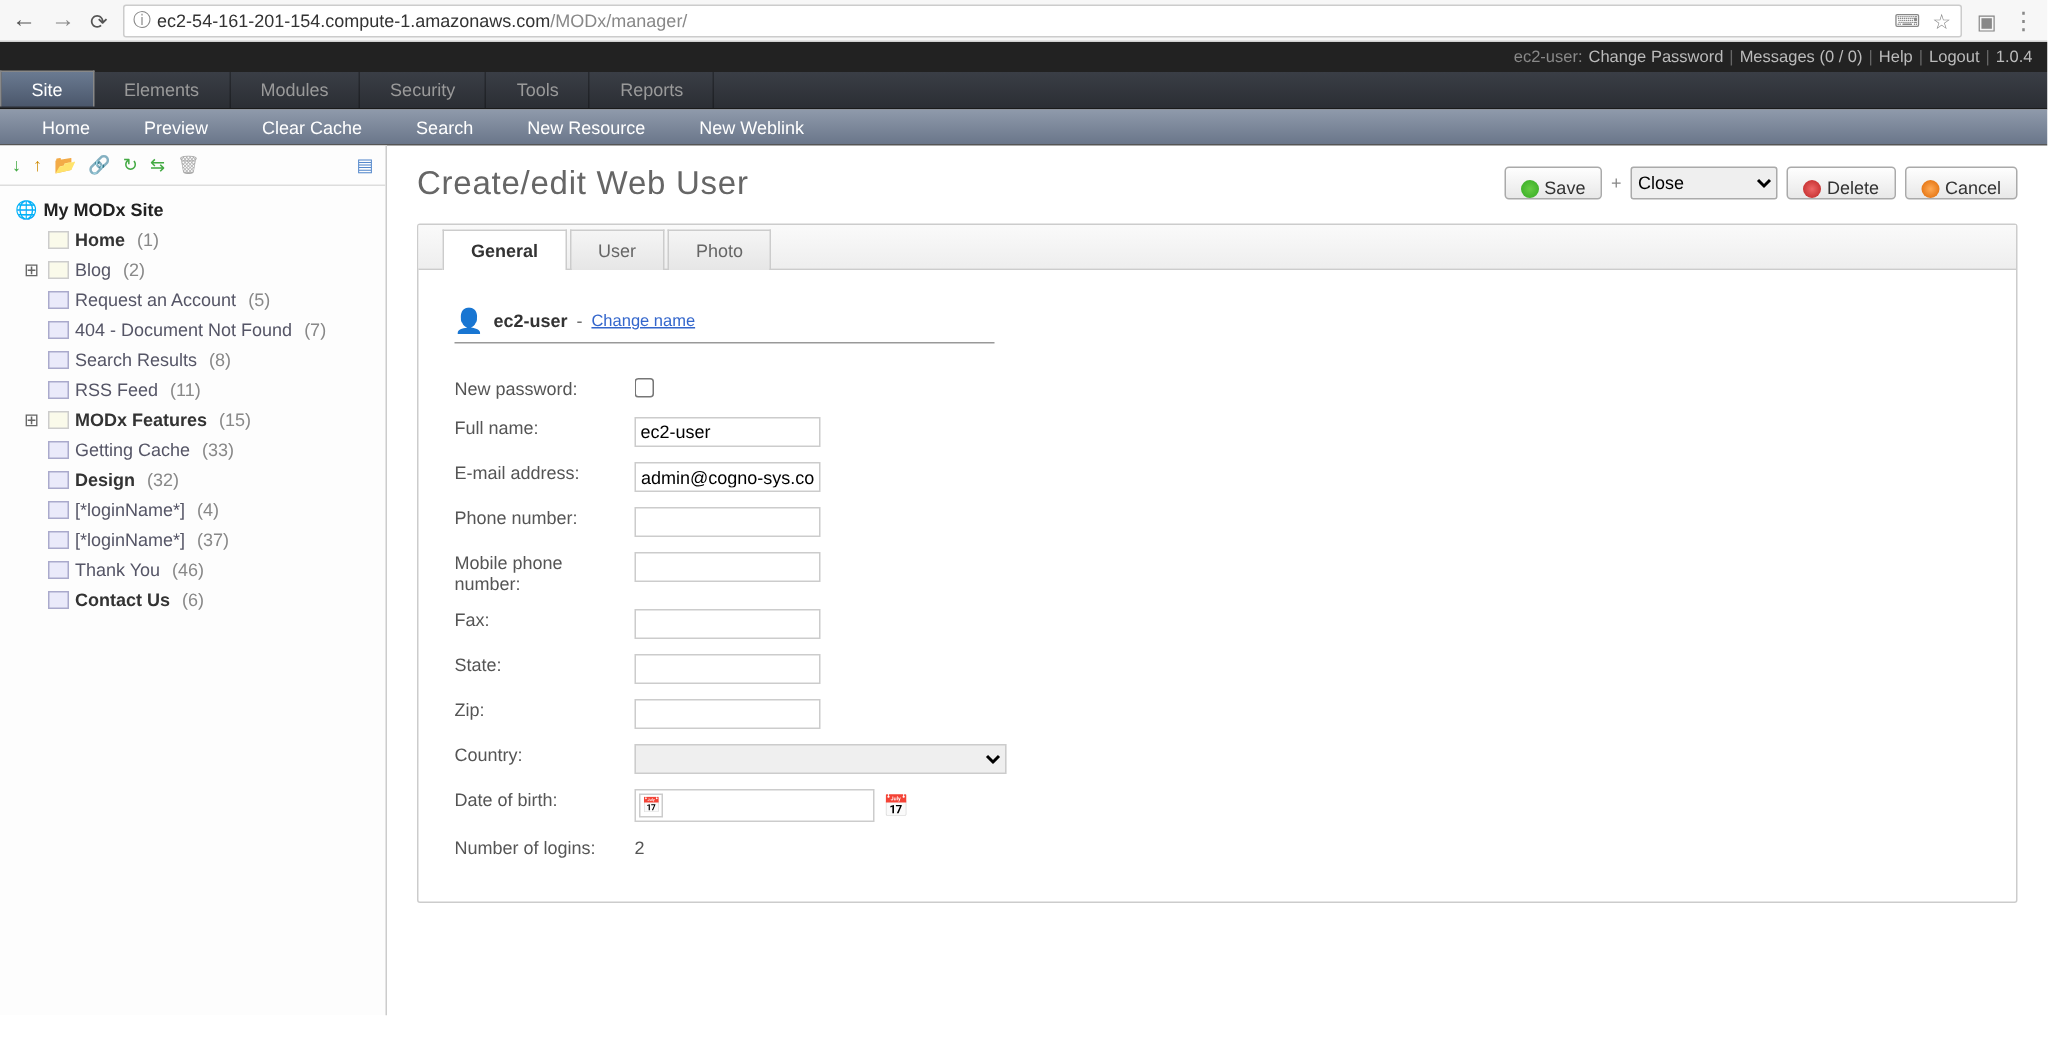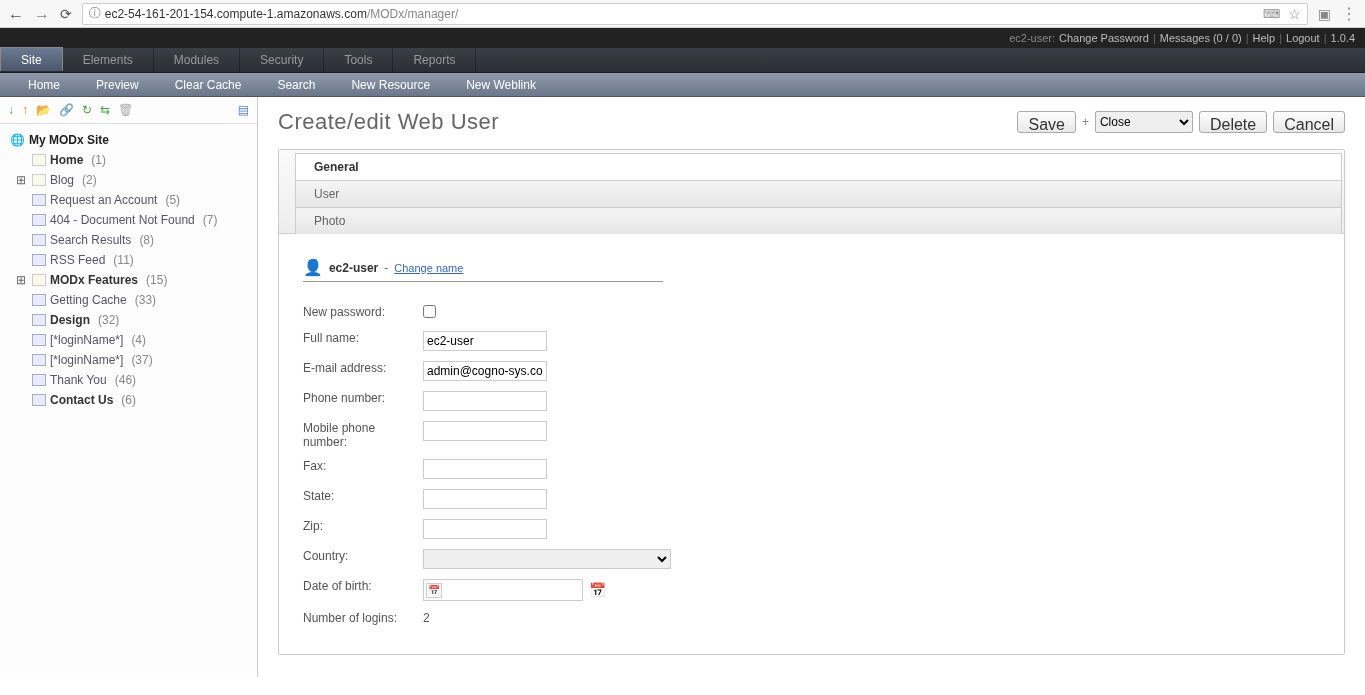--- a/index.html
+++ b/index.html
@@ -49,31 +49,31 @@
 .doc-code { color: #5a7a5a; background:#eaeafa; border:1px solid #aac; width:14px; height:12px;}
 .tree-item .label { color: #556; }
 .tree-item.bold .label { font-weight: bold; color: #333;}
 .tree-item .count { color: #888; padding-left: 4px;}
 
 
 .main { flex: 1; padding: 12px 20px; }
 .page-header { display: flex; align-items: center; margin-bottom: 14px; }
 .page-title { font-size: 22px; color: #666; font-weight: normal; letter-spacing: .5px;}
 .action-bar { margin-left: auto; display: flex; align-items: center; gap: 6px; }
-.btn { display: inline-flex; align-items: center; gap: 4px; height: 22px; padding: 0 10px; background: linear-gradient(#fefefe,#e8e8e8); border: 1px solid #aaa; border-radius: 3px; font-size: 16px; color: #333; cursor: pointer; flex-direction: column; }
+.btn { display: inline-flex; align-items: flex-end; gap: 4px; height: 22px; padding: 0 10px; background: linear-gradient(#fefefe,#e8e8e8); border: 1px solid #aaa; border-radius: 3px; font-size: 12px; color: #333; cursor: pointer; }
 .btn .dot { width: 12px; height: 12px; border-radius: 50%; display: inline-block; }
 .dot-green { background: radial-gradient(#6c4,#3a2);}
 .dot-red { background: radial-gradient(#e66,#b22);}
 .dot-orange { background: radial-gradient(#fa5,#d60);}
 .plus { color: #888; }
 .sel { height: 22px; border: 1px solid #aaa; border-radius: 2px; font-size: 12px; min-width: 98px;}
 
 
 .panel { border: 1px solid #ccc; border-radius: 2px; background: #fff;}
-.tab-row { display: flex; border-bottom: 1px solid #ccc; background: linear-gradient(#fafafa,#eee); padding-left: 16px; padding-top: 2px; flex-direction: column;}
+.tab-row { display: flex; border-bottom: 1px solid #ccc; background: linear-gradient(#fafafa,#eee); padding-left: 16px; padding-top: 2px;}
 .tab-row .ptab { padding: 6px 18px; background: linear-gradient(#f5f5f5,#e6e6e6); border: 1px solid #ccc; border-bottom: none; margin-right: 2px; color: #666; font-size: 12px; cursor: pointer; position: relative; top: 1px;}
 .tab-row .ptab.active { background: #fff; color: #333; font-weight: bold; }
 
 .panel-body { padding: 24px 24px; }
 .user-hdr { display: flex; align-items: center; gap: 6px; border-bottom: 1px solid #999; padding-bottom: 4px; margin-bottom: 18px; width: 360px;}
 .user-hdr .usr-icon { color: #36c; font-size: 16px;}
 .user-hdr .uname { font-weight: bold; color: #333;}
 .user-hdr .dash { color: #666;}
 .user-hdr .chg { color: #36c; text-decoration: underline; font-size: 11px; cursor: pointer;}
 

